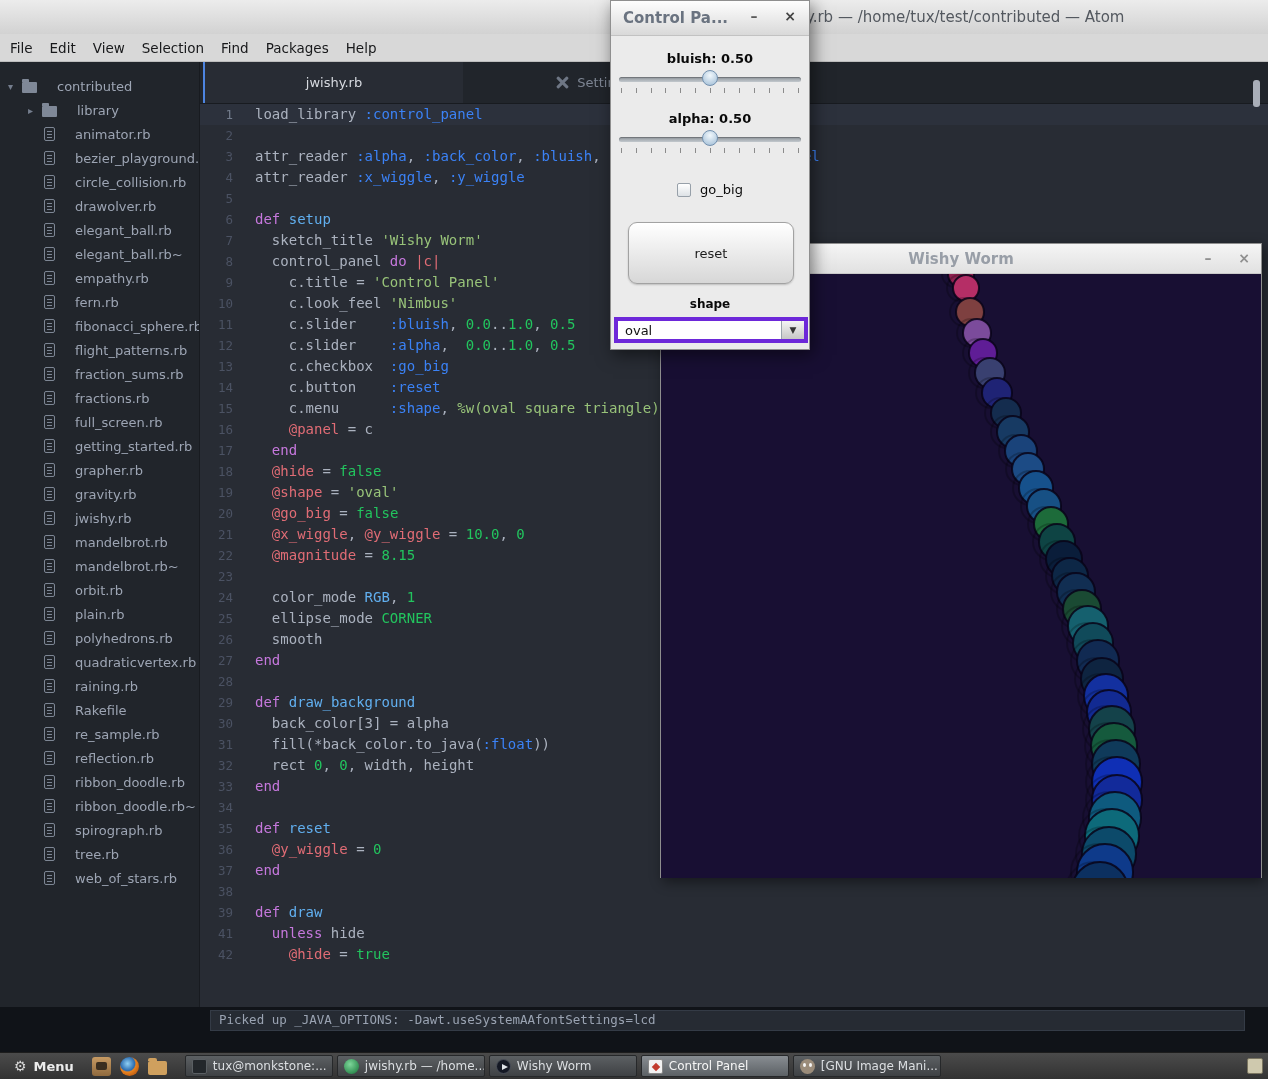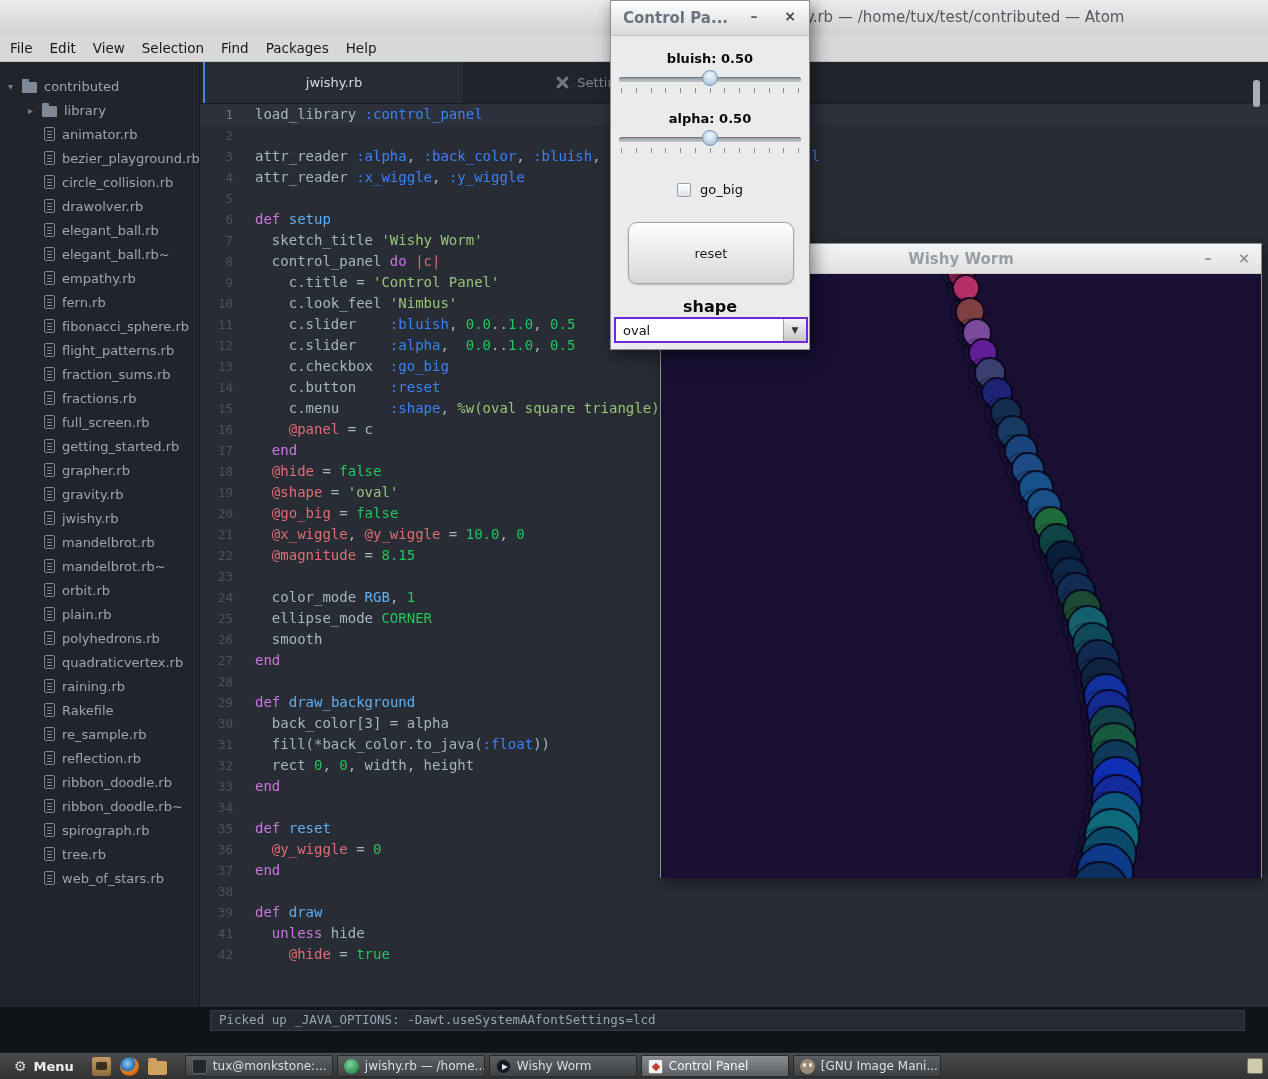--- a/index.html
+++ b/index.html
@@ -15,21 +15,21 @@
 
 #tree{position:absolute;left:0;top:62px;width:200px;height:945px;background:#21252b;border-right:1px solid #181b20;overflow:hidden;padding-top:12px;z-index:2}
 .tree-item{height:24px;display:flex;align-items:center;color:#9da5b4;font-size:13px;white-space:nowrap}
 .tree-item.d0{padding-left:8px}
 .tree-item.d1{padding-left:28px}
 .chev{width:14px;color:#747d8d;font-size:10px;flex:0 0 14px}
 .foc{width:15px;height:11px;background:#7f8897;border-radius:1px;position:relative;flex:0 0 15px;margin-top:2px}
 .foc::before{content:"";position:absolute;left:0;top:-3px;width:7px;height:3px;background:#7f8897;border-radius:1px 1px 0 0}
 .fic{width:11px;height:14px;border:1px solid #7d8694;border-radius:2px;position:relative;flex:0 0 11px;margin-left:2px}
 .fic::before{content:"";position:absolute;left:2px;top:3px;width:5px;height:1px;background:#7d8694;box-shadow:0 3px 0 #7d8694,0 6px 0 #7d8694}
-.tlab{margin-left:7px}
+.tlab{margin-left:20px}
 
 
 #tabbar{position:absolute;left:200px;top:62px;width:1068px;height:42px;background:#21252b;border-bottom:1px solid #181b20;z-index:2}
 .tab{position:absolute;top:0;height:41px;width:260px;display:flex;align-items:center;justify-content:center;font-size:13px;color:#7d8593;gap:7px}
 #tab-active{left:3px;background:#282c34;color:#d7dae0;border-left:2px solid #4d84e0}
 #tab-settings{left:263px}
 .wrench{width:15px;height:15px;position:relative;flex:0 0 15px}
 .wrench::before,.wrench::after{content:"";position:absolute;left:6px;top:0;width:3px;height:15px;background:#6e7684;border-radius:1px}
 .wrench::before{transform:rotate(45deg)}
 .wrench::after{transform:rotate(-45deg)}
@@ -68,22 +68,22 @@
 .cp-lbl{position:absolute;left:0;width:198px;text-align:center;font-size:13px;font-weight:bold;color:#0a0a0a}
 .slider{position:absolute;left:0;width:198px;height:18px}
 .strack{position:absolute;left:8px;right:8px;top:7px;height:5px;border-radius:3px;background:linear-gradient(#8f959b,#c2c8cd);box-shadow:inset 0 1px 1px rgba(0,0,0,.25)}
 .sthumb{position:absolute;left:91px;top:0;width:16px;height:16px;border-radius:50%;background:radial-gradient(circle at 50% 32%,#f2f8fc 0%,#c3d6e6 55%,#9dbbd4 100%);border:1px solid #7390ae}
 .ticks{position:absolute;left:10px;right:10px;height:6px;display:flex;justify-content:space-between}
 .tick{width:1px;height:5px;background:#8b8b8b}
 #cp-checkrow{position:absolute;left:0;top:181px;width:198px;display:flex;align-items:center;justify-content:center;gap:9px}
 #cp-checkbox{width:14px;height:14px;border:1px solid #97a0a9;border-radius:2px;background:linear-gradient(#ffffff,#dde2e6)}
 #cp-checklabel{font-size:13px;color:#0a0a0a}
 #cp-reset{position:absolute;left:17px;top:221px;width:166px;height:62px;border-radius:9px;background:linear-gradient(#ffffff,#d7d7d7);border:1px solid #a2a2a2;box-shadow:0 1px 2px rgba(0,0,0,.2);display:flex;align-items:center;justify-content:center;font-size:13px;color:#1c1c1c}
-#cp-shape-lbl{top:296px;font-size:16px}
-#cp-combo{position:absolute;left:3px;top:316px;width:194px;height:26px;background:#fff;border:2px solid #6d28d9;display:flex;align-items:center}
+#cp-shape-lbl{top:296px;font-size:12px}
+#cp-combo{position:absolute;left:3px;top:316px;width:194px;height:26px;background:#fff;border:4px solid #6d28d9;display:flex;align-items:center}
 #cp-combo .val{font-size:13px;color:#111;padding-left:7px}
 #cp-combo .arrowbox{position:absolute;right:0;top:0;width:23px;height:100%;background:linear-gradient(#f4f4f4,#c6c6c6);border-left:1px solid #9aa3ad;display:flex;align-items:center;justify-content:center}
 #cp-combo .arrow{font-size:9px;color:#333}
 
 
 #taskbar{position:absolute;left:0;top:1052px;width:1268px;height:27px;background:linear-gradient(#4b4b4b,#323232);border-top:1px solid #1d1d1d;display:flex;align-items:center;padding:0 5px;z-index:40}
 #menu-btn{display:flex;align-items:center;gap:7px;color:#ececec;font-weight:bold;font-size:13px;padding:0 9px;height:100%}
 .gear{color:#d8d8d8;font-size:14px;font-weight:normal}
 .launcher{width:19px;height:19px;margin-left:9px;flex:0 0 19px}
 #l-shot{background:linear-gradient(#c79a63,#8f6a3e);border-radius:3px;position:relative}

